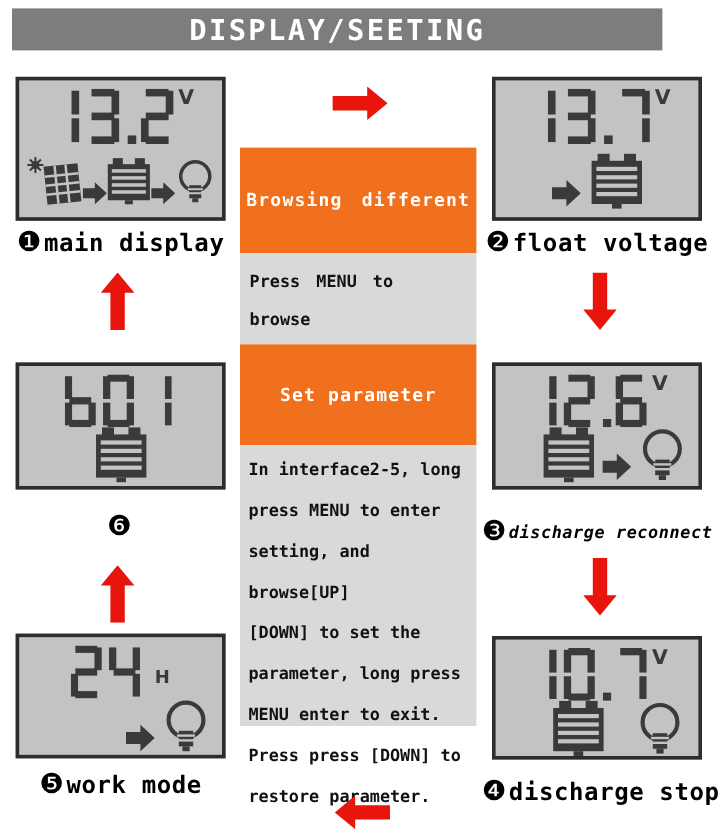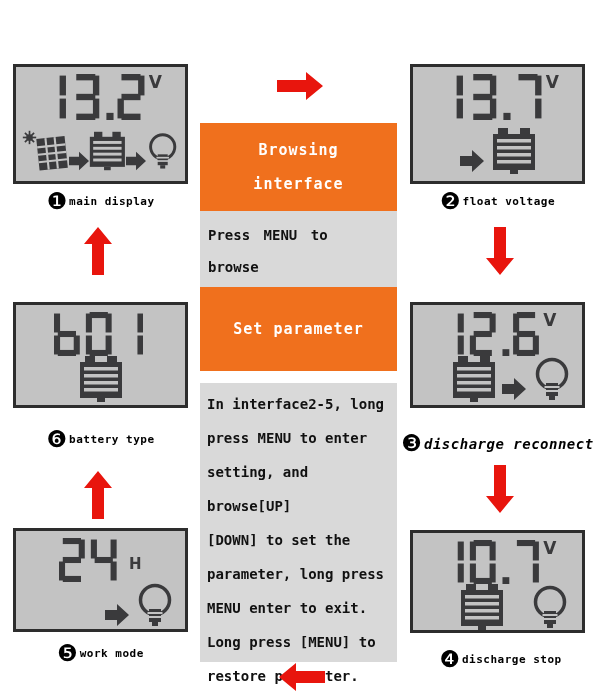--- a/index.html
+++ b/index.html
@@ -20,36 +20,37 @@
         color:var(--ink);margin-left:4px;line-height:1;}
   .unit.h{margin-top:19px;margin-left:12px;font-size:15px;}
   .icon-row{display:flex;align-items:flex-end;}
   .icon-row svg{display:block;}
   .row-spread{justify-content:space-between;margin:0 -2px;}
   .row-center{justify-content:center;gap:8px;}
   .row-right{justify-content:flex-end;gap:6px;padding-right:2px;}
   .row-right-gap{justify-content:flex-end;gap:26px;padding-right:4px;}
   .plabel{display:flex;align-items:center;justify-content:center;color:#000;}
   .badge{font-family:"DejaVu Sans",sans-serif;font-size:23px;line-height:1;margin-right:2px;}
-  .ltext{font-size:11px;font-weight:bold;letter-spacing:0.5px;white-space:nowrap;}
+  .ltext{font-size:20px;font-weight:bold;letter-spacing:0.5px;white-space:nowrap;}
   .ltext.small{font-size:14px;font-style:italic;}
   .obox{left:200px;width:197px;background:var(--orange);color:#fff;font-weight:bold;
-        font-size:15px;letter-spacing:1px;display:flex;flex-direction:column;
+        font-size:15px;letter-spacing:1px;display:flex;flex-direction:row;
         align-items:center;justify-content:center;gap:16px;box-sizing:border-box;}
   .gbox{left:200px;width:197px;background:var(--gray-box);color:#111;font-weight:bold;
         box-sizing:border-box;}
   #gray1{top:211px;height:76px;padding:8px 8px 0;font-size:14px;line-height:32px;word-spacing:5px;}
-  #gray2{top:371px;height:279px;padding:4px 7px 0;font-size:14px;line-height:34px;margin-top:12px;}
+  #gray2{top:371px;height:234px;padding:4px 7px 0;font-size:14px;line-height:34px;}
   .arrow{line-height:0;}
 </style>
 </head>
 <body>
 
 <div id="stage" style="--banner: #7d7d7d; --orange: #f0701d; --lcd-bg: #c3c3c3; --ink: #3a3a3c; --panel-border: #2d2d2d; --red: #e8150d; --gray-box: #d9d9d9;">
 
+  <div id="banner" class="abs">DISPLAY/SEETING</div>
 
   <div class="abs panel" style="left:13px;top:64px;height:120px">
     <div class="digits">
       <span>
           <svg height="46" viewBox="0 0 133 58" style="fill:var(--ink)">
             <rect x="26" y="2" width="8" height="25"></rect>
             <rect x="26" y="31" width="8" height="25"></rect>
             <rect x="47" y="0" width="24" height="8"></rect>
             <rect x="68" y="2" width="8" height="25"></rect>
             <rect x="68" y="31" width="8" height="25"></rect>
@@ -234,21 +235,20 @@
           <rect x="5" y="11" width="34" height="3.5" style="fill:var(--lcd-bg)"></rect>
           <rect x="5" y="18" width="34" height="3.5" style="fill:var(--lcd-bg)"></rect>
           <rect x="5" y="25" width="34" height="3.5" style="fill:var(--lcd-bg)"></rect>
           <rect x="5" y="32" width="34" height="3.5" style="fill:var(--lcd-bg)"></rect>
           <rect x="18" y="42" width="8" height="4" style="fill:var(--ink)"></rect>
         </svg>
       </div>
   </div>
   <div class="abs plabel" style="left:13px;top:428px;width:175px">
     <span class="badge">❻</span>
-    <span class="ltext">battery type</span>
   </div>
 
   <div class="abs panel" style="left:13px;top:528px;height:104px">
     <div class="digits">
       <span>
           <svg height="44" viewBox="0 0 76 58" style="fill:var(--ink)">
             <rect x="5" y="0" width="24" height="8"></rect>
             <rect x="26" y="2" width="8" height="25"></rect>
             <rect x="5" y="50" width="24" height="8"></rect>
             <rect x="0" y="31" width="8" height="25"></rect>
@@ -319,37 +319,37 @@
         </svg>
       </div>
   </div>
   <div class="abs plabel" style="left:408px;top:648px;width:185px">
     <span class="badge">❹</span>
     <span class="ltext">discharge stop</span>
   </div>
 
   <div class="abs obox" style="top:123px;height:88px">
     <div>Browsing</div>
-    <div>interface</div>
+    <div>different</div>
   </div>
   <div id="gray1" class="abs gbox">
     <div>Press MENU to browse</div>
     <div>different interface.</div>
   </div>
   <div class="abs obox" style="top:287px;height:84px">
     <div>Set parameter</div>
   </div>
   <div id="gray2" class="abs gbox">
     <div>In interface2-5, long</div>
     <div>press MENU to enter</div>
     <div>setting, and browse[UP]</div>
     <div>[DOWN] to set the</div>
     <div>parameter, long press</div>
     <div>MENU enter to exit.</div>
-    <div>Long press [MENU] to</div>
+    <div>Press press [DOWN] to</div>
     <div>restore parameter.</div>
   </div>
 
   <div class="abs arrow" style="left:277px;top:72px"><svg width="46" height="28" viewBox="0 0 46 28">
         <polygon points="0,8 29,8 29,0 46,14 29,28 29,20 0,20" style="fill:var(--red)"></polygon>
       </svg></div>
   <div class="abs arrow" style="left:84px;top:227px"><svg width="28" height="48" viewBox="0 0 28 48">
         <polygon points="14,0 28,17 20,17 20,48 8,48 8,17 0,17" style="fill:var(--red)"></polygon>
       </svg></div>
   <div class="abs arrow" style="left:486px;top:227px"><svg width="28" height="48" viewBox="0 0 28 48">

